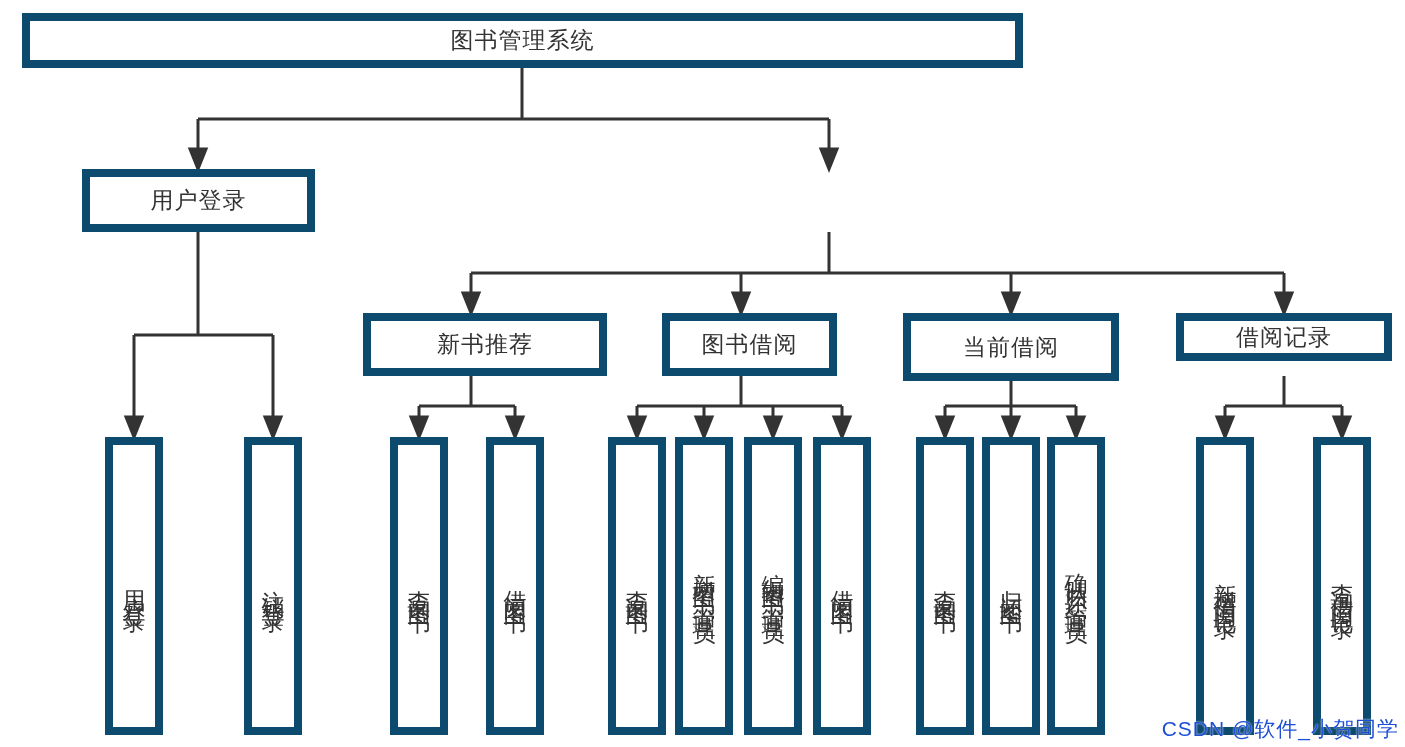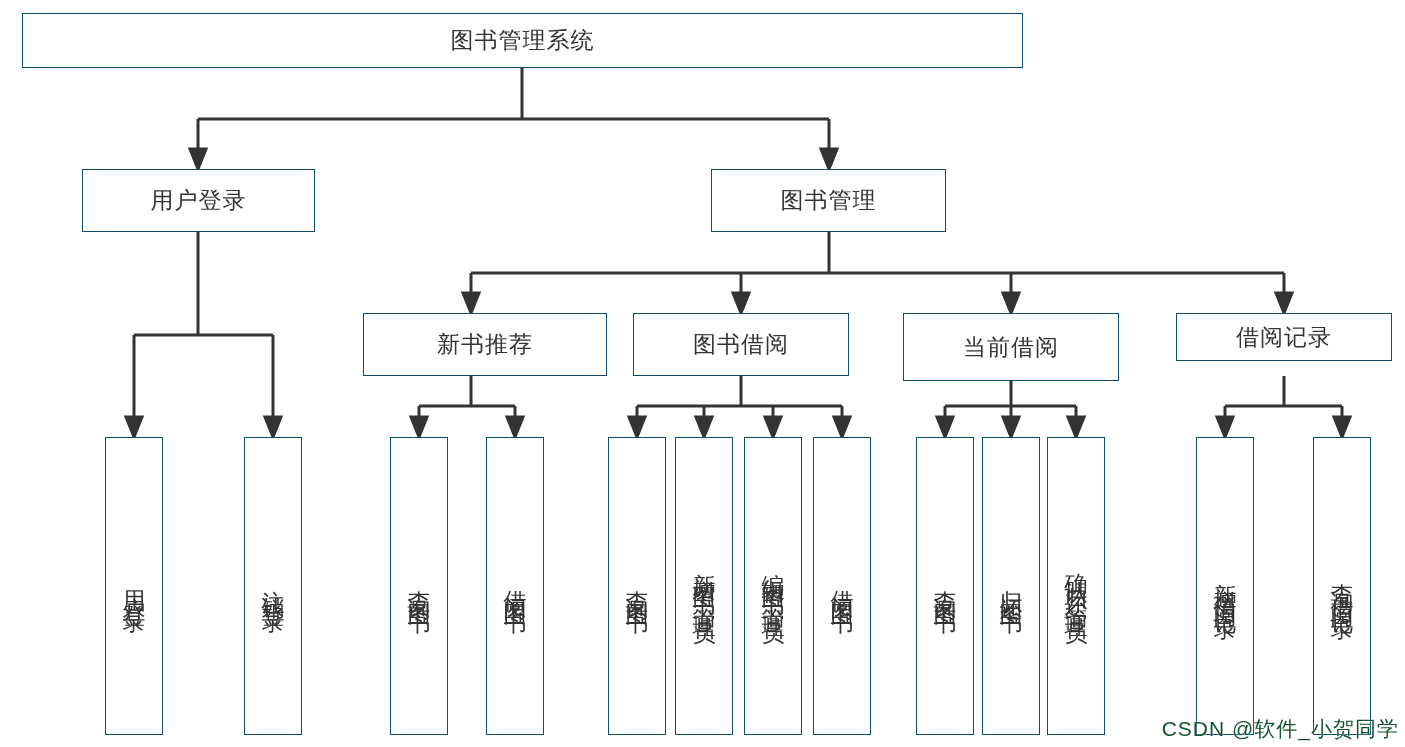--- a/index.html
+++ b/index.html
@@ -3,32 +3,32 @@
 <meta charset="utf-8">
 <style>
   html,body { margin:0; padding:0; background:#ffffff; }
   .canvas {
     position:relative; width:1405px; height:747px; background:#ffffff;
     font-family:"Liberation Sans","DejaVu Sans",sans-serif; overflow:hidden;
   }
   .wires { position:absolute; left:0; top:0; width:1405px; height:747px; }
   .box {
     position:absolute; box-sizing:border-box; background:#ffffff;
-    border:1px solid #0c4a6e; display:flex; align-items:center; justify-content:center;
+    border:8px solid #0c4a6e; display:flex; align-items:center; justify-content:center;
     color:#333333; z-index:2;
   }
   .box.h span { font-size:23px; letter-spacing:1px; white-space:nowrap; }
   .box.v { top:437px; width:58px; height:298px; }
   .box.v span {
     writing-mode:vertical-rl; text-orientation:mixed;
     font-size:23px; letter-spacing:7px; line-height:1; white-space:nowrap;
   }
   .watermark {
     position:absolute; right:6px; bottom:4px; z-index:5;
-    font-size:21px; color:#14532d; letter-spacing:1px; white-space:nowrap;
+    font-size:21px; color:#1d4ed8; letter-spacing:1px; white-space:nowrap;
     text-shadow:0 0 2px #ffffff;
   }
 </style>
 </head>
 <body>
 
 <div class="canvas">
 
   <svg class="wires" viewBox="0 0 1405 747" xmlns="http://www.w3.org/2000/svg">
 
@@ -80,28 +80,25 @@
     </g>
   </svg>
 
   <div class="box h" style="left:22px;top:13px;width:1001px;height:55px">
     <span>图书管理系统</span>
   </div>
 
   <div class="box h" style="left:82px;top:169px;width:233px;height:63px">
     <span>用户登录</span>
   </div>
-  <div class="box h" style="left:711px;top:169px;width:235px;height:63px">
-    <span>图书管理</span>
-  </div>
 
   <div class="box h" style="left:363px;top:313px;width:244px;height:63px">
     <span>新书推荐</span>
   </div>
-  <div class="box h" style="left:633px;top:313px;width:216px;height:63px">
+  <div class="box h" style="left:662px;top:313px;width:175px;height:63px">
     <span>图书借阅</span>
   </div>
   <div class="box h" style="left:903px;top:313px;width:216px;height:68px">
     <span>当前借阅</span>
   </div>
   <div class="box h" style="left:1176px;top:313px;width:216px;height:48px">
     <span>借阅记录</span>
   </div>
 
   <div class="box v" style="left:105px">

